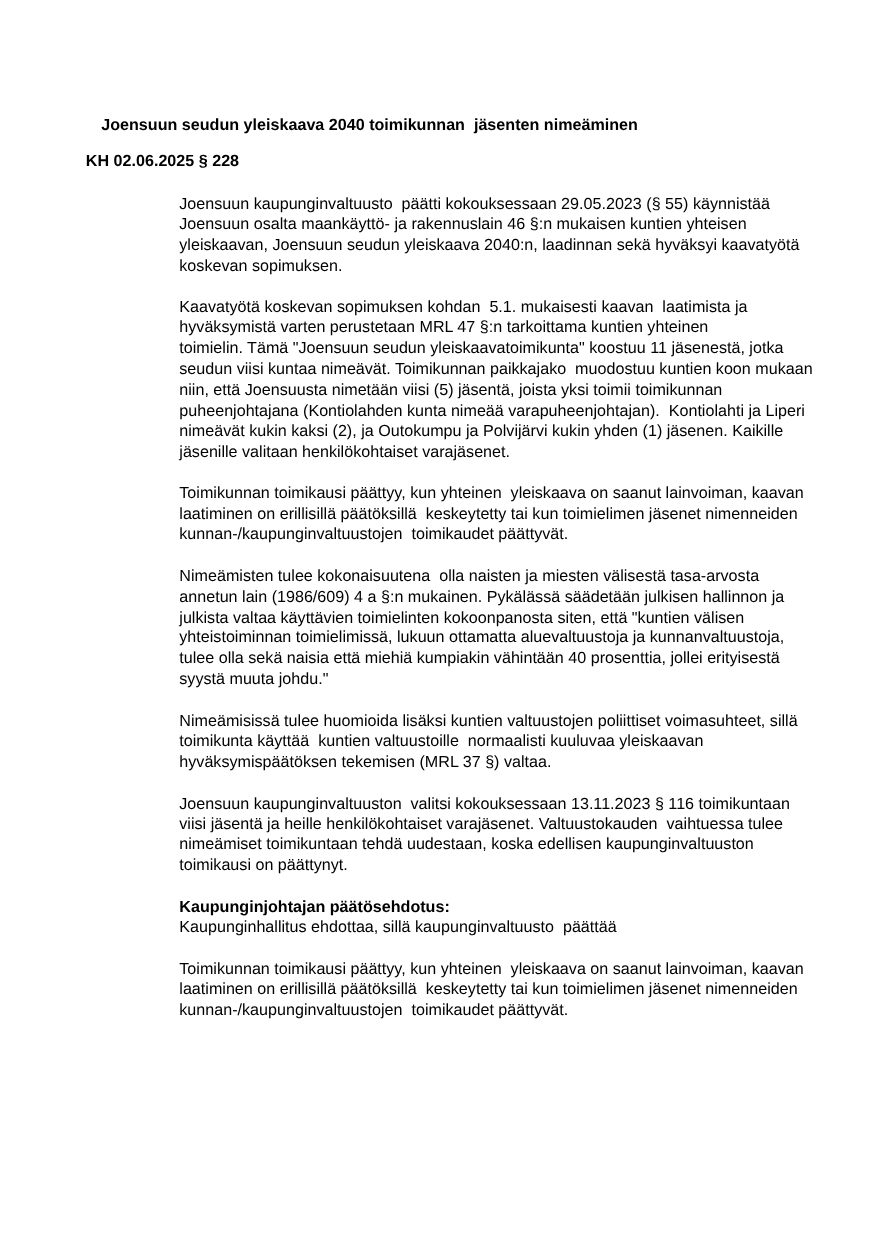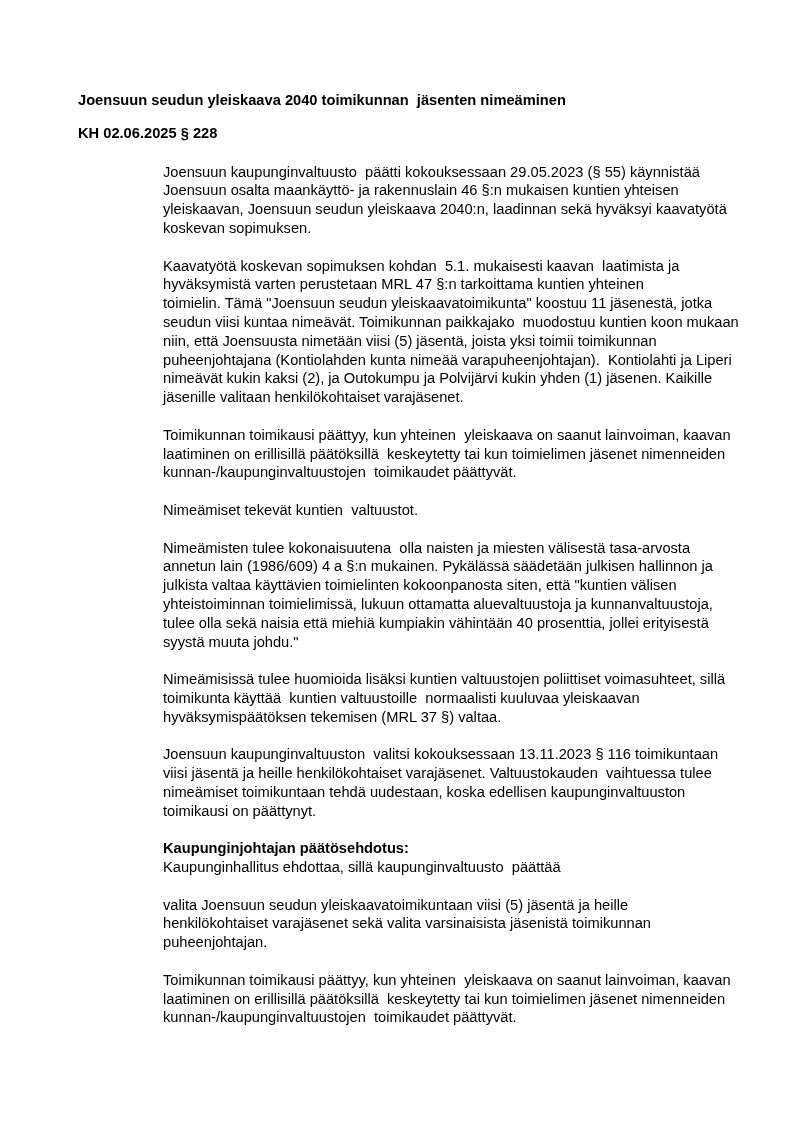--- a/index.html
+++ b/index.html
@@ -16,21 +16,21 @@
     box-sizing: border-box;
     padding-top: 91px;
     padding-left: 78px;
     color: #000000;
     font-family: "Liberation Sans", "DejaVu Sans", sans-serif;
     font-size: 11pt;
     line-height: 18.8px;
     overflow: hidden;
   }
   .doc-title {
-    margin: 0;
+    margin: 14px;
     font-size: 11pt;
     font-weight: bold;
     line-height: 18.8px;
     white-space: pre-wrap;
   }
   .case-ref {
     margin-top: 14px;
     white-space: pre-wrap;
     font-weight: bold;
   }
@@ -70,21 +70,20 @@
 seudun viisi kuntaa nimeävät. Toimikunnan paikkajako  muodostuu kuntien koon mukaan
 niin, että Joensuusta nimetään viisi (5) jäsentä, joista yksi toimii toimikunnan
 puheenjohtajana (Kontiolahden kunta nimeää varapuheenjohtajan).  Kontiolahti ja Liperi
 nimeävät kukin kaksi (2), ja Outokumpu ja Polvijärvi kukin yhden (1) jäsenen. Kaikille
 jäsenille valitaan henkilökohtaiset varajäsenet.</p>
 
     <p>Toimikunnan toimikausi päättyy, kun yhteinen  yleiskaava on saanut lainvoiman, kaavan
 laatiminen on erillisillä päätöksillä  keskeytetty tai kun toimielimen jäsenet nimenneiden
 kunnan-/kaupunginvaltuustojen  toimikaudet päättyvät.</p>
 
-    <p>Nimeämiset tekevät kuntien  valtuustot.</p>
 
     <p>Nimeämisten tulee kokonaisuutena  olla naisten ja miesten välisestä tasa-arvosta
 annetun lain (1986/609) 4 a §:n mukainen. Pykälässä säädetään julkisen hallinnon ja
 julkista valtaa käyttävien toimielinten kokoonpanosta siten, että "kuntien välisen
 yhteistoiminnan toimielimissä, lukuun ottamatta aluevaltuustoja ja kunnanvaltuustoja,
 tulee olla sekä naisia että miehiä kumpiakin vähintään 40 prosenttia, jollei erityisestä
 syystä muuta johdu."</p>
 
     <p>Nimeämisissä tulee huomioida lisäksi kuntien valtuustojen poliittiset voimasuhteet, sillä
 toimikunta käyttää  kuntien valtuustoille  normaalisti kuuluvaa yleiskaavan
@@ -92,22 +91,19 @@
 
     <p>Joensuun kaupunginvaltuuston  valitsi kokouksessaan 13.11.2023 § 116 toimikuntaan
 viisi jäsentä ja heille henkilökohtaiset varajäsenet. Valtuustokauden  vaihtuessa tulee
 nimeämiset toimikuntaan tehdä uudestaan, koska edellisen kaupunginvaltuuston
 toimikausi on päättynyt.</p>
 
     <p class="proposal-heading">Kaupunginjohtajan päätösehdotus:</p>
 
     <p>Kaupunginhallitus ehdottaa, sillä kaupunginvaltuusto  päättää</p>
 
-    <p>valita Joensuun seudun yleiskaavatoimikuntaan viisi (5) jäsentä ja heille
-henkilökohtaiset varajäsenet sekä valita varsinaisista jäsenistä toimikunnan
-puheenjohtajan.</p>
 
     <p>Toimikunnan toimikausi päättyy, kun yhteinen  yleiskaava on saanut lainvoiman, kaavan
 laatiminen on erillisillä päätöksillä  keskeytetty tai kun toimielimen jäsenet nimenneiden
 kunnan-/kaupunginvaltuustojen  toimikaudet päättyvät.</p>
 
   </div>
 </div>
 
 </body></html>

